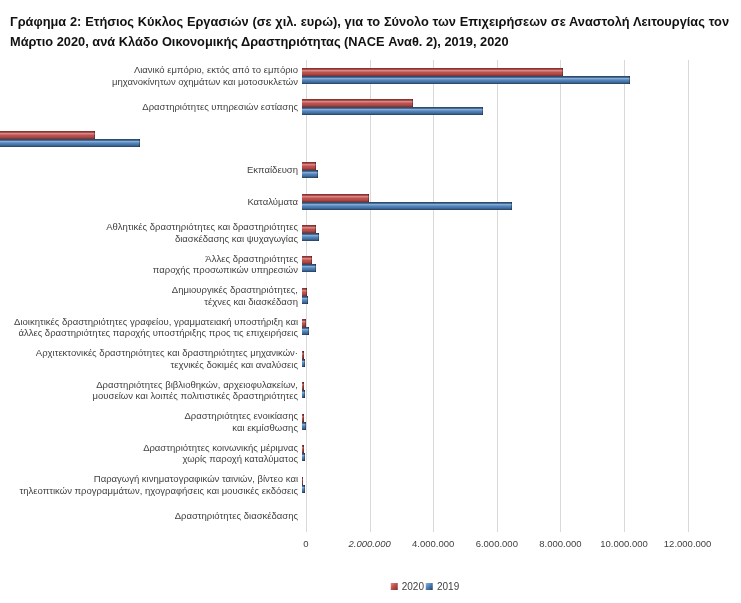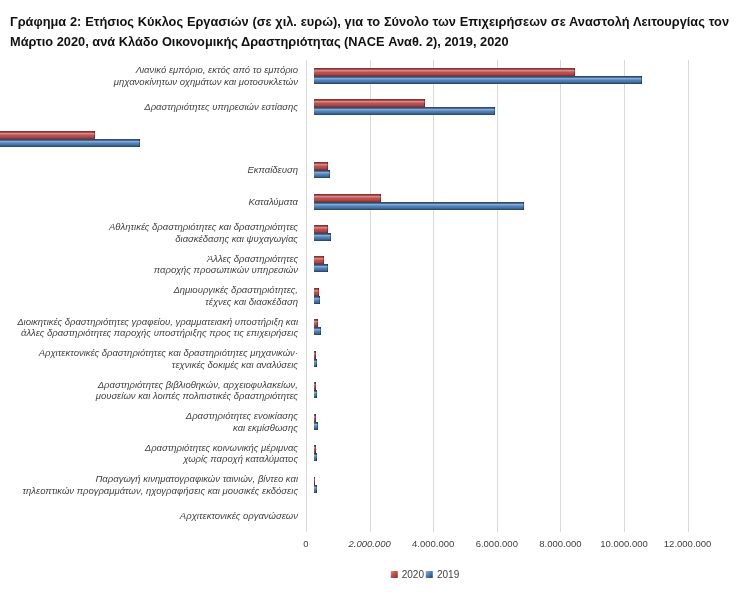--- a/index.html
+++ b/index.html
@@ -18,44 +18,44 @@
   .grid-bg{
     position:absolute;left:306px;top:60px;width:392px;height:472px;
     background:repeating-linear-gradient(to right,#d9d9d9 0 1px,transparent 1px 63.6px);
   }
   .rows{
     position:absolute;left:0;top:60px;width:741px;height:472px;
     display:flex;flex-direction:column;
   }
   .row{display:flex;height:31.466px;}
   .cat-label{
-    width:298px;padding-right:16px;height:100%;
+    width:298px;padding-right:4px;height:100%;
     display:flex;align-items:center;justify-content:flex-end;
     text-align:right;white-space:pre-line;
-    font-size:9.5px;line-height:11.5px;color:#3f3f3f;font-style:italic;
+    font-size:9.5px;line-height:11.5px;color:#3f3f3f;
   }
   .bars{flex:1;display:flex;flex-direction:column;justify-content:center;}
   .bar{height:8px;box-shadow:inset -1px 0 0 rgba(0,0,0,.3);}
   .bar.s0{
     background:linear-gradient(to bottom,
       #8c3331 0px,#8c3331 1.2px,#d9908e 2.2px,#ce7573 3.2px,
       #c0504d 4.5px,#b14b48 6px,#7e2e2c 8px);
   }
   .bar.s1{
     background:linear-gradient(to bottom,
       #2c4d71 0px,#2c4d71 1.2px,#8fb2da 2.2px,#7199c8 3.2px,
       #4f81bd 4.5px,#44709f 6px,#24405e 8px);
   }
   .x-axis{position:absolute;left:0;top:0;width:741px;height:603px;pointer-events:none;}
   .tick{
     position:absolute;top:538px;transform:translateX(-50%);
     font-size:9.5px;color:#3f3f3f;white-space:nowrap;
   }
   .legend{
-    position:absolute;top:569px;left:425px;transform:translateX(-50%);
+    position:absolute;top:581px;left:425px;transform:translateX(-50%);
     display:flex;gap:2px;align-items:center;
   }
   .legend-item{display:flex;align-items:center;gap:4px;}
   .sw{width:7px;height:7px;}
   .sw.s0{background:linear-gradient(135deg,#d9908e 0%,#c0504d 45%,#7e2e2c 100%);}
   .sw.s1{background:linear-gradient(135deg,#8fb2da 0%,#4f81bd 45%,#24405e 100%);}
   .legend-label{font-size:10px;color:#3f3f3f;}
 </style>
 </head>
 <body>
@@ -165,21 +165,21 @@
       </div>
       <div class="row">
         <div class="cat-label">Παραγωγή κινηματογραφικών ταινιών, βίντεο και
 τηλεοπτικών προγραμμάτων, ηχογραφήσεις και μουσικές εκδόσεις</div>
         <div class="bars">
           <div class="bar s0" style="width: 1.27px;"></div>
           <div class="bar s1" style="width: 2.54px;"></div>
         </div>
       </div>
       <div class="row">
-        <div class="cat-label">Αρχιτεκτονικές οργανώσεων</div>
+        <div class="cat-label">Δραστηριότητες διασκέδασης</div>
         <div class="bars">
           <div class="bar s0" style="width: 0.25px;"></div>
           <div class="bar s1" style="width: 0.48px;"></div>
         </div>
       </div>
     </div>
   <div class="x-axis" id="xaxis">
       <span class="tick" style="left: 306px;">0</span>
       <span class="tick" style="left: 369.6px; font-style: italic;">2.000.000</span>
       <span class="tick" style="left: 433.2px;">4.000.000</span>

